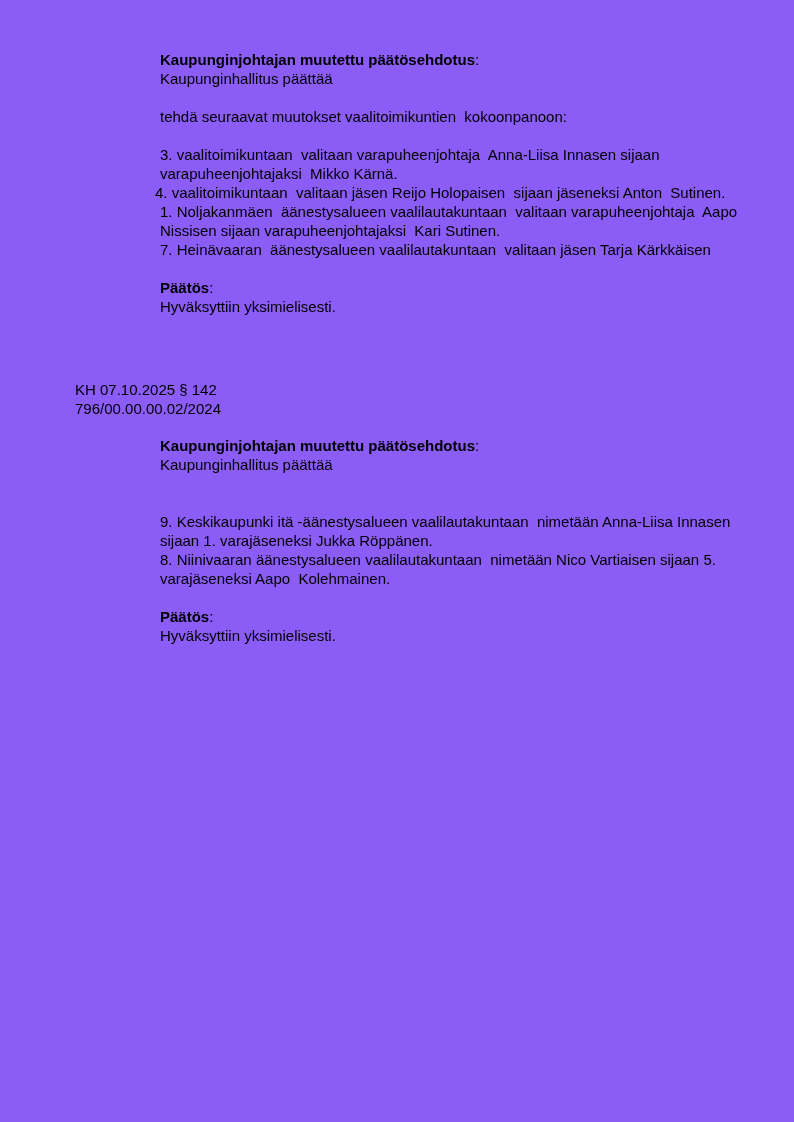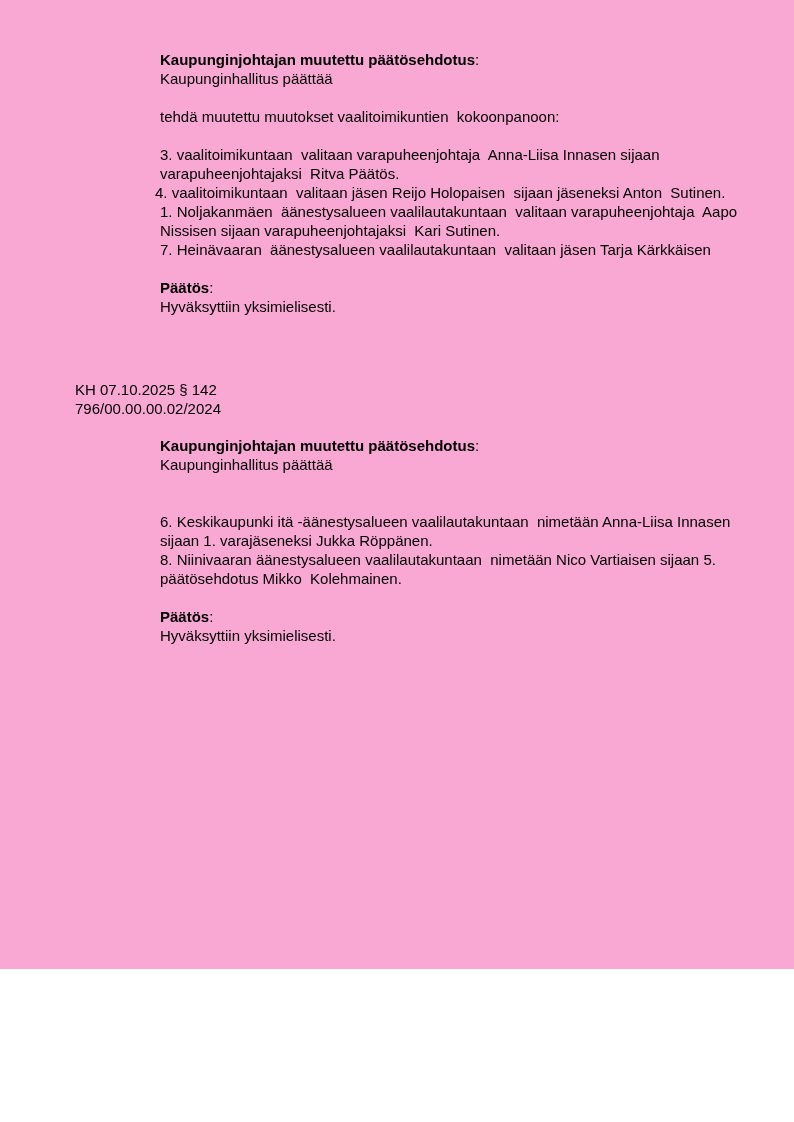--- a/index.html
+++ b/index.html
@@ -3,22 +3,22 @@
 <meta charset="utf-8">
 <style>
   html, body {
     margin: 0;
     padding: 0;
     background: #ffffff;
   }
   .page {
     position: relative;
     width: 794px;
-    height: 969px;
-    background: #f9a8d4;
+    height: 1122px;
+    background: #8b5cf6;
     color: #000000;
     font-family: "Liberation Sans", sans-serif;
     font-size: 15px;
     line-height: 19px;
     overflow: hidden;
   }
   .abs { position: absolute; }
   .block-indented { left: 160px; width: 625px; }
   .block-margin   { left: 75px;  width: 400px; }
   .line {
@@ -31,45 +31,45 @@
 </style>
 </head>
 <body>
 
 <div class="page">
 
   <section class="abs block-indented" style="top:50px;">
     <div class="line"><span class="bold">Kaupunginjohtajan muutettu päätösehdotus</span><span>:</span></div>
     <div class="line">Kaupunginhallitus päättää</div>
     <div class="blank"></div>
-    <div class="line">tehdä muutettu muutokset vaalitoimikuntien  kokoonpanoon:</div>
+    <div class="line">tehdä seuraavat muutokset vaalitoimikuntien  kokoonpanoon:</div>
     <div class="blank"></div>
     <div class="line">3. vaalitoimikuntaan  valitaan varapuheenjohtaja  Anna-Liisa Innasen sijaan</div>
-    <div class="line">varapuheenjohtajaksi  Ritva Päätös.</div>
+    <div class="line">varapuheenjohtajaksi  Mikko Kärnä.</div>
     <div class="line outdent">4. vaalitoimikuntaan  valitaan jäsen Reijo Holopaisen  sijaan jäseneksi Anton  Sutinen.</div>
     <div class="line">1. Noljakanmäen  äänestysalueen vaalilautakuntaan  valitaan varapuheenjohtaja  Aapo</div>
     <div class="line">Nissisen sijaan varapuheenjohtajaksi  Kari Sutinen.</div>
     <div class="line">7. Heinävaaran  äänestysalueen vaalilautakuntaan  valitaan jäsen Tarja Kärkkäisen</div>
     <div class="blank"></div>
     <div class="line"><span class="bold">Päätös</span><span>:</span></div>
     <div class="line">Hyväksyttiin yksimielisesti.</div>
   </section>
 
   <section class="abs block-margin" style="top:380px;">
     <div class="line">KH 07.10.2025 § 142</div>
     <div class="line">796/00.00.00.02/2024</div>
   </section>
 
   <section class="abs block-indented" style="top:436px;">
     <div class="line"><span class="bold">Kaupunginjohtajan muutettu päätösehdotus</span><span>:</span></div>
     <div class="line">Kaupunginhallitus päättää</div>
     <div class="blank"></div>
     <div class="blank"></div>
-    <div class="line">6. Keskikaupunki itä -äänestysalueen vaalilautakuntaan  nimetään Anna-Liisa Innasen</div>
+    <div class="line">9. Keskikaupunki itä -äänestysalueen vaalilautakuntaan  nimetään Anna-Liisa Innasen</div>
     <div class="line">sijaan 1. varajäseneksi Jukka Röppänen.</div>
     <div class="line">8. Niinivaaran äänestysalueen vaalilautakuntaan  nimetään Nico Vartiaisen sijaan 5.</div>
-    <div class="line">päätösehdotus Mikko  Kolehmainen.</div>
+    <div class="line">varajäseneksi Aapo  Kolehmainen.</div>
     <div class="blank"></div>
     <div class="line"><span class="bold">Päätös</span><span>:</span></div>
     <div class="line">Hyväksyttiin yksimielisesti.</div>
   </section>
 
 </div>
 
 </body></html>

